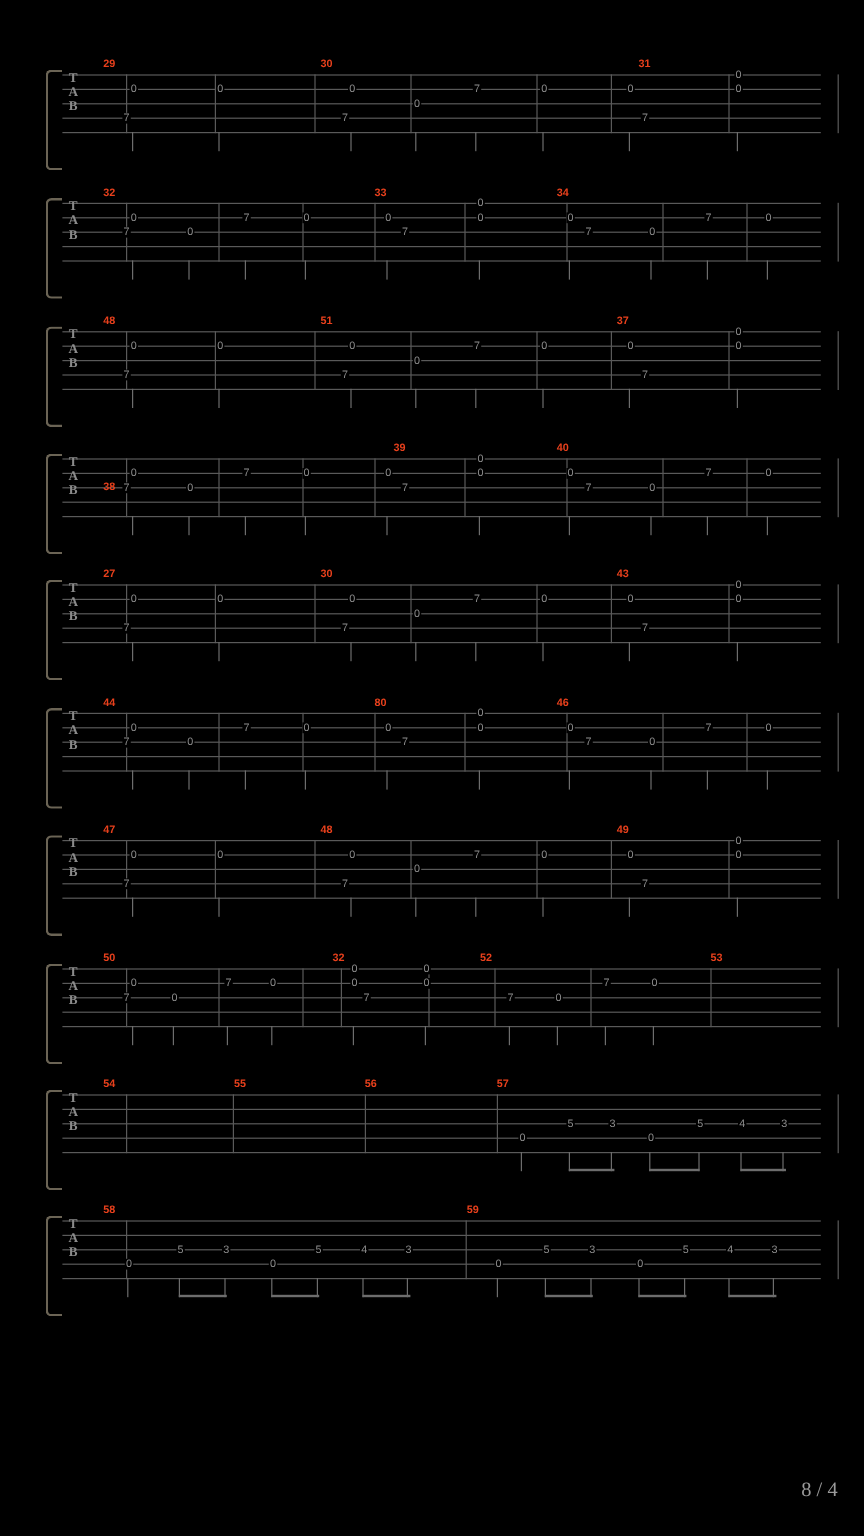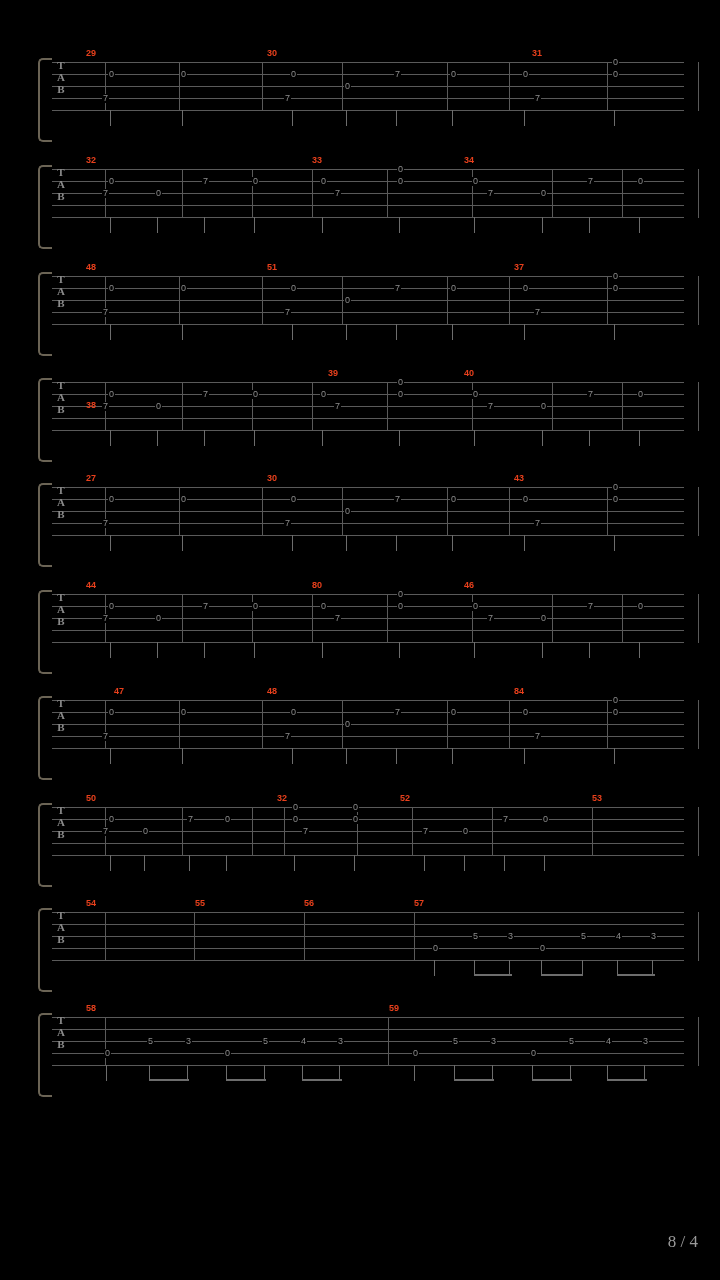--- a/index.html
+++ b/index.html
@@ -440,23 +440,23 @@
         <div>B</div>
       </div>
       <div class="bar" style="left: 69px;"></div>
       <div class="bar" style="left: 143px;"></div>
       <div class="bar" style="left: 226px;"></div>
       <div class="bar" style="left: 306px;"></div>
       <div class="bar" style="left: 411px;"></div>
       <div class="bar" style="left: 473px;"></div>
       <div class="bar" style="left: 571px;"></div>
       <div class="bar" style="left: 662px;"></div>
-      <div class="measnum" style="left: 50px; margin-left: 28px;">47</div>
+      <div class="measnum" style="left: 50px;">47</div>
       <div class="measnum" style="left: 231px;">48</div>
-      <div class="measnum" style="left: 478px;">84</div>
+      <div class="measnum" style="left: 478px;">49</div>
       <div class="stem" style="left: 74px; top: 62px; height: 16px;"></div>
       <div class="stem" style="left: 146px; top: 62px; height: 16px;"></div>
       <div class="stem" style="left: 256px; top: 62px; height: 16px;"></div>
       <div class="stem" style="left: 310px; top: 62px; height: 16px;"></div>
       <div class="stem" style="left: 360px; top: 62px; height: 16px;"></div>
       <div class="stem" style="left: 416px; top: 62px; height: 16px;"></div>
       <div class="stem" style="left: 488px; top: 62px; height: 16px;"></div>
       <div class="stem" style="left: 578px; top: 62px; height: 16px;"></div>
       <div class="fret" style="left: 72px; top: 22px;">0</div>
       <div class="fret" style="left: 66px; top: 46px;">7</div>

